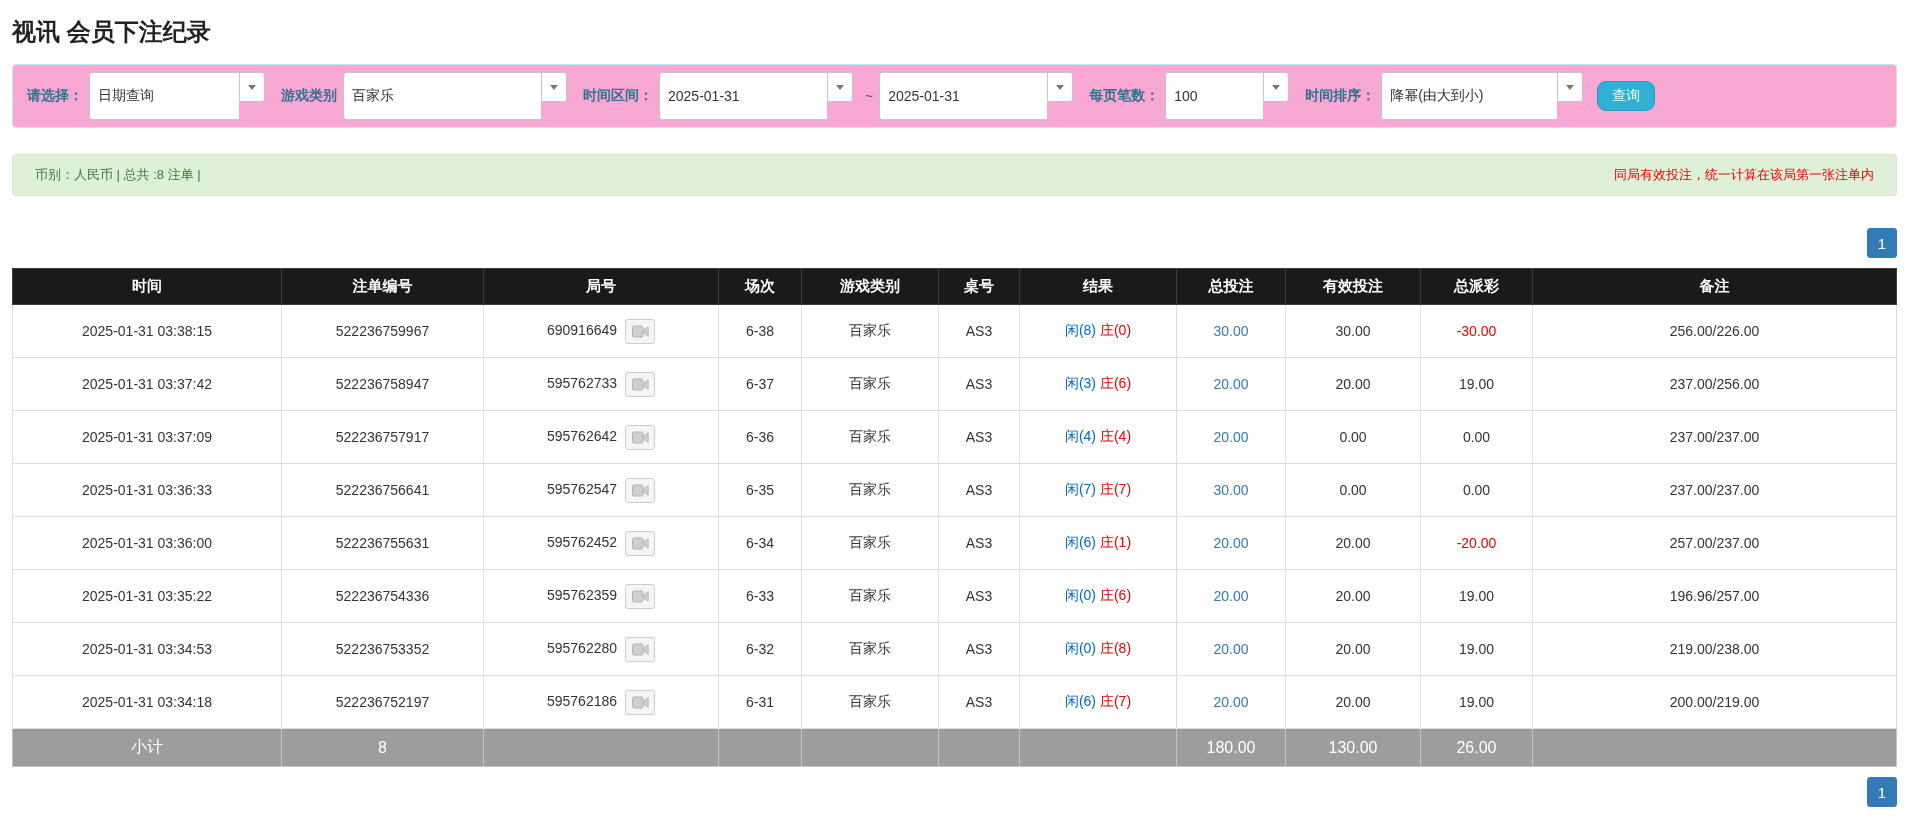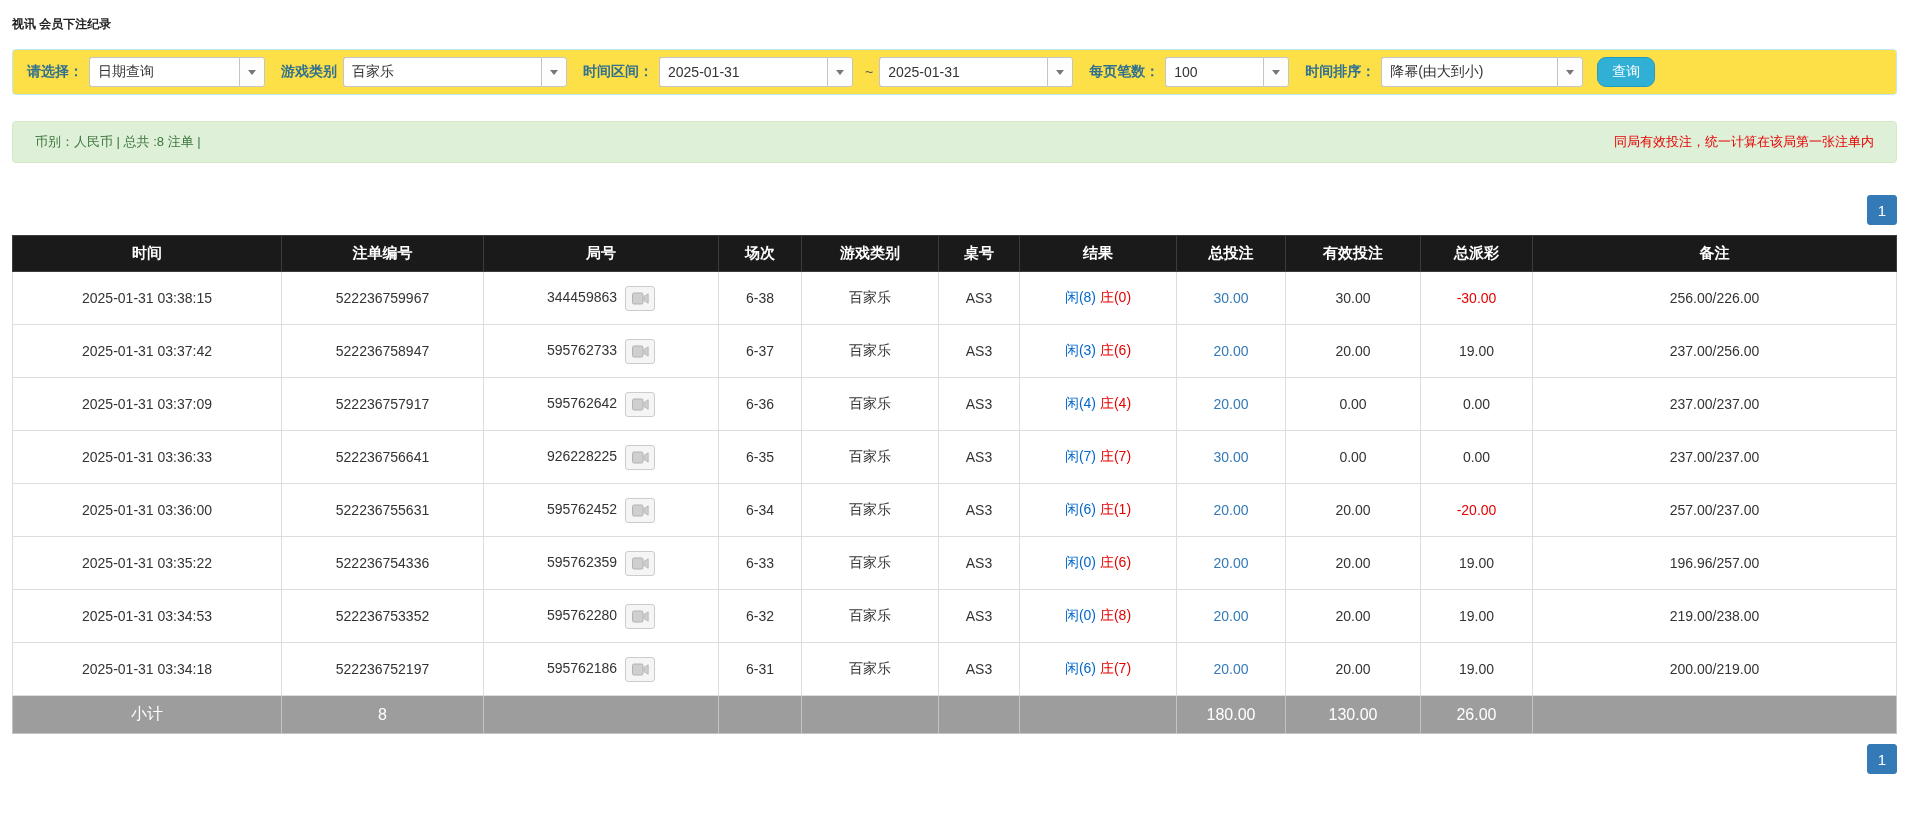--- a/index.html
+++ b/index.html
@@ -13,47 +13,47 @@
     --player-color: #0066cc;
     --banker-color: #e60000;
     --bet-link-color: #337ab7;
     --negative-color: #e60000;
     --pager-color: #337ab7;
     --search-color: #31b0d5;
   }
   .content { padding: 10px 12px 0 12px; }
 
   .page-title {
-    font-size: 12px;
+    font-size: 24px;
     font-weight: 600;
     color: #222;
     margin: 6px 0 16px 0;
   }
 
   
   .filter-bar {
     display: flex;
     align-items: center;
-    background: #fde047;
+    background: #f9a8d4;
     border: 1px solid #bce8f1;
     border-radius: 4px;
     padding: 7px 14px;
     margin-bottom: 26px;
     white-space: nowrap;
   }
   .flabel {
     color: #31708f;
     font-weight: bold;
     font-size: 14px;
     margin: 0 6px 0 10px;
   }
   .flabel:first-child { margin-left: 0; }
   .combo { display: inline-flex; margin-right: 6px; }
   .combo-input {
-    height: 30px;
+    height: 48px;
     border: 1px solid #c5c5c5;
     border-right: none;
     border-radius: 3px 0 0 3px;
     padding: 0 8px;
     font-size: 14px;
     color: #333;
     background: #fff;
     outline: none;
     font-family: inherit;
   }
@@ -275,21 +275,21 @@
         <th>总投注</th>
         <th>有效投注</th>
         <th>总派彩</th>
         <th>备注</th>
       </tr>
     </thead>
     <tbody id="tbody">
         <tr>
           <td>2025-01-31 03:38:15</td>
           <td>522236759967</td>
-          <td class="round-cell"><span class="round-num">344459863</span><button class="video-btn">
+          <td class="round-cell"><span class="round-num">690916649</span><button class="video-btn">
               <svg width="17" height="13" viewBox="0 0 17 13">
                 <rect x="0.5" y="1" width="10.5" height="11" rx="1.5" fill="#cfcfcf" stroke="#b2b2b2"></rect>
                 <path d="M12 4.5 L16.2 1.8 V11.2 L12 8.5 Z" fill="#cfcfcf" stroke="#b2b2b2" stroke-width="0.8"></path>
               </svg>
             </button></td>
           <td>6-38</td>
           <td>百家乐</td>
           <td>AS3</td>
           <td><span class="player">闲(8)</span> <span class="banker">庄(0)</span></td>
           <td><a class="bet-link">30.00</a></td>
@@ -329,21 +329,21 @@
           <td>AS3</td>
           <td><span class="player">闲(4)</span> <span class="banker">庄(4)</span></td>
           <td><a class="bet-link">20.00</a></td>
           <td>0.00</td>
           <td>0.00</td>
           <td>237.00/237.00</td>
         </tr>
         <tr>
           <td>2025-01-31 03:36:33</td>
           <td>522236756641</td>
-          <td class="round-cell"><span class="round-num">926228225</span><button class="video-btn">
+          <td class="round-cell"><span class="round-num">595762547</span><button class="video-btn">
               <svg width="17" height="13" viewBox="0 0 17 13">
                 <rect x="0.5" y="1" width="10.5" height="11" rx="1.5" fill="#cfcfcf" stroke="#b2b2b2"></rect>
                 <path d="M12 4.5 L16.2 1.8 V11.2 L12 8.5 Z" fill="#cfcfcf" stroke="#b2b2b2" stroke-width="0.8"></path>
               </svg>
             </button></td>
           <td>6-35</td>
           <td>百家乐</td>
           <td>AS3</td>
           <td><span class="player">闲(7)</span> <span class="banker">庄(7)</span></td>
           <td><a class="bet-link">30.00</a></td>

